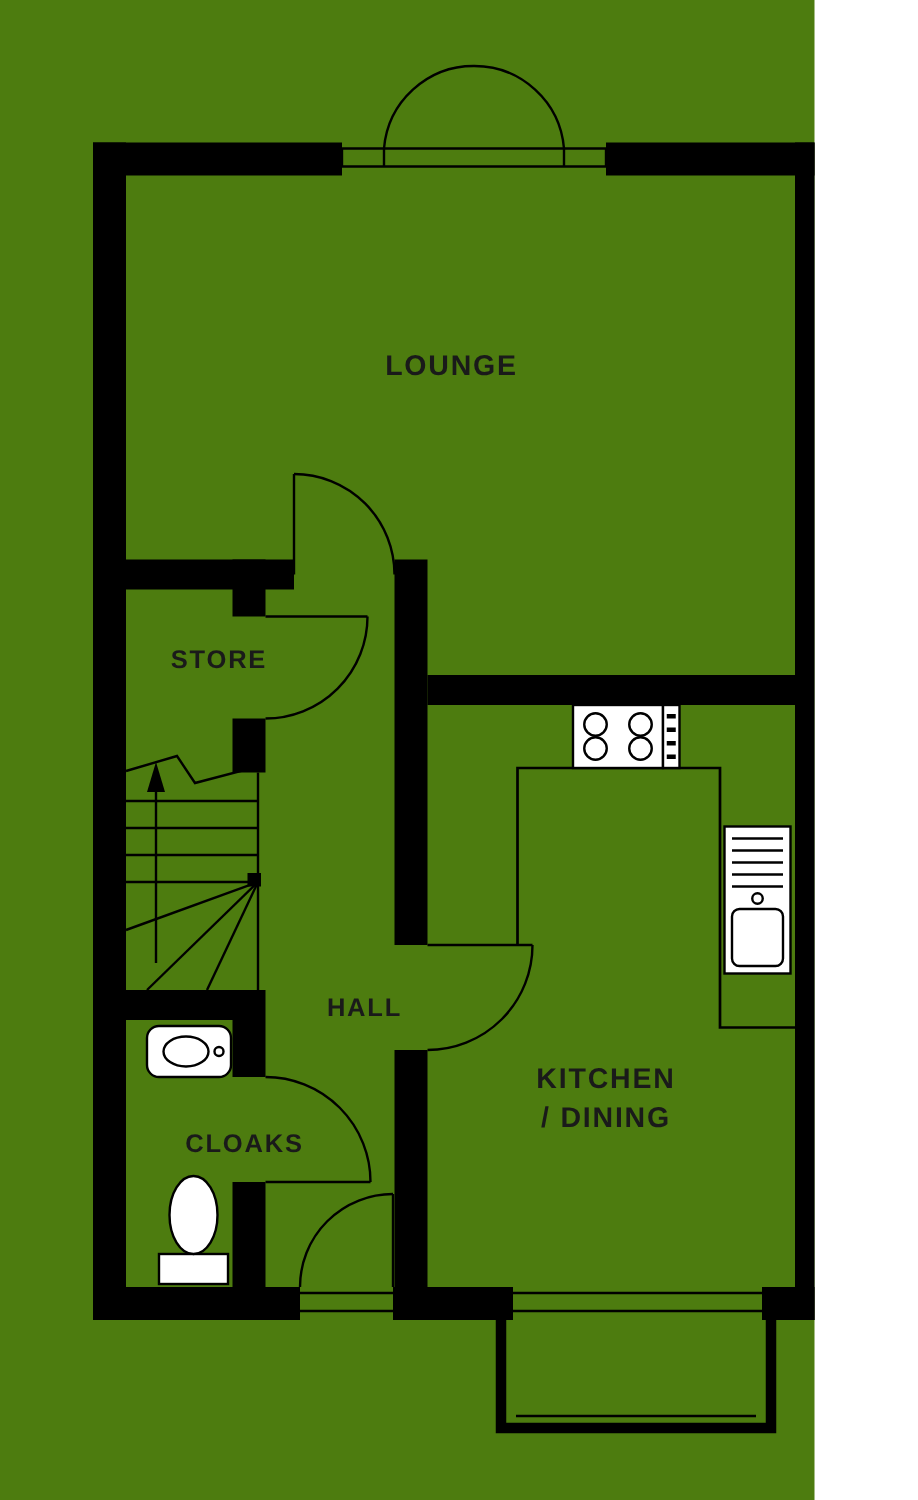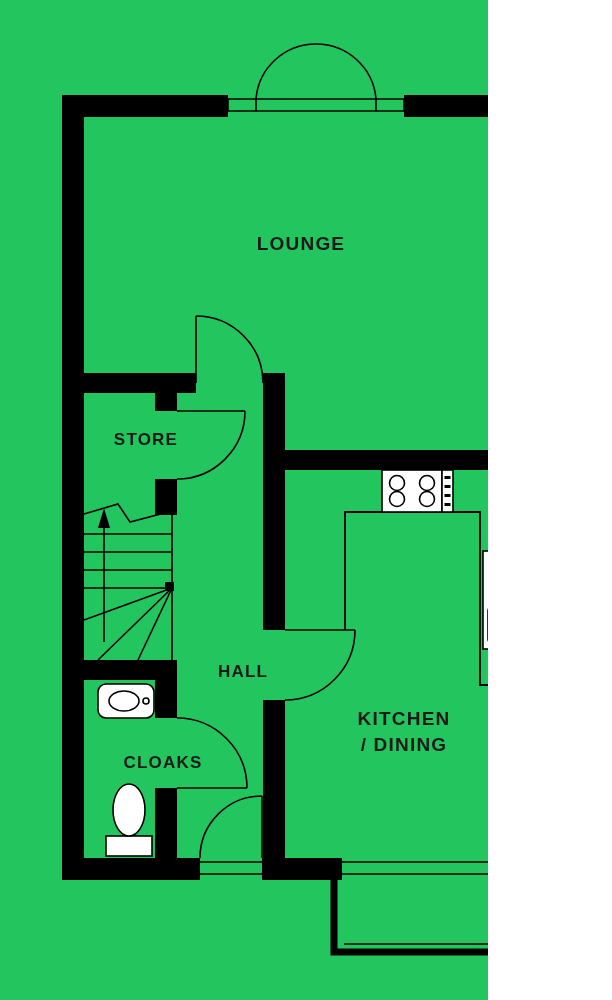--- a/index.html
+++ b/index.html
@@ -1,16 +1,16 @@
 <!DOCTYPE html>
 <html><head>
 <meta charset="utf-8">
 <style>
   html,body{margin:0;padding:0;background:#ffffff;}
-  .canvas{position:relative;width:488px;height:1000px;background:#22c55e;overflow:hidden;}
+  .canvas{position:relative;width:543px;height:1000px;background:#4d7c0f;overflow:hidden;}
   svg{position:absolute;left:0;top:0;}
   .wall{fill:#000000;stroke:none;}
   .thin{stroke:#000000;stroke-width:1.6;fill:none;}
   .arc{stroke:#000000;stroke-width:1.6;fill:none;}
   .fixture{stroke:#000000;stroke-width:1.6;fill:#ffffff;}
   .counter{stroke:#000000;stroke-width:1.8;fill:none;}
   .bay{stroke:#000000;stroke-width:7;fill:none;}
   .solid{fill:#000000;}
   .room-label{font-family:"Liberation Sans", sans-serif;font-weight:bold;fill:#1a1a1a;letter-spacing:1.2px;}
   .lbl-lg{font-size:19px;}

